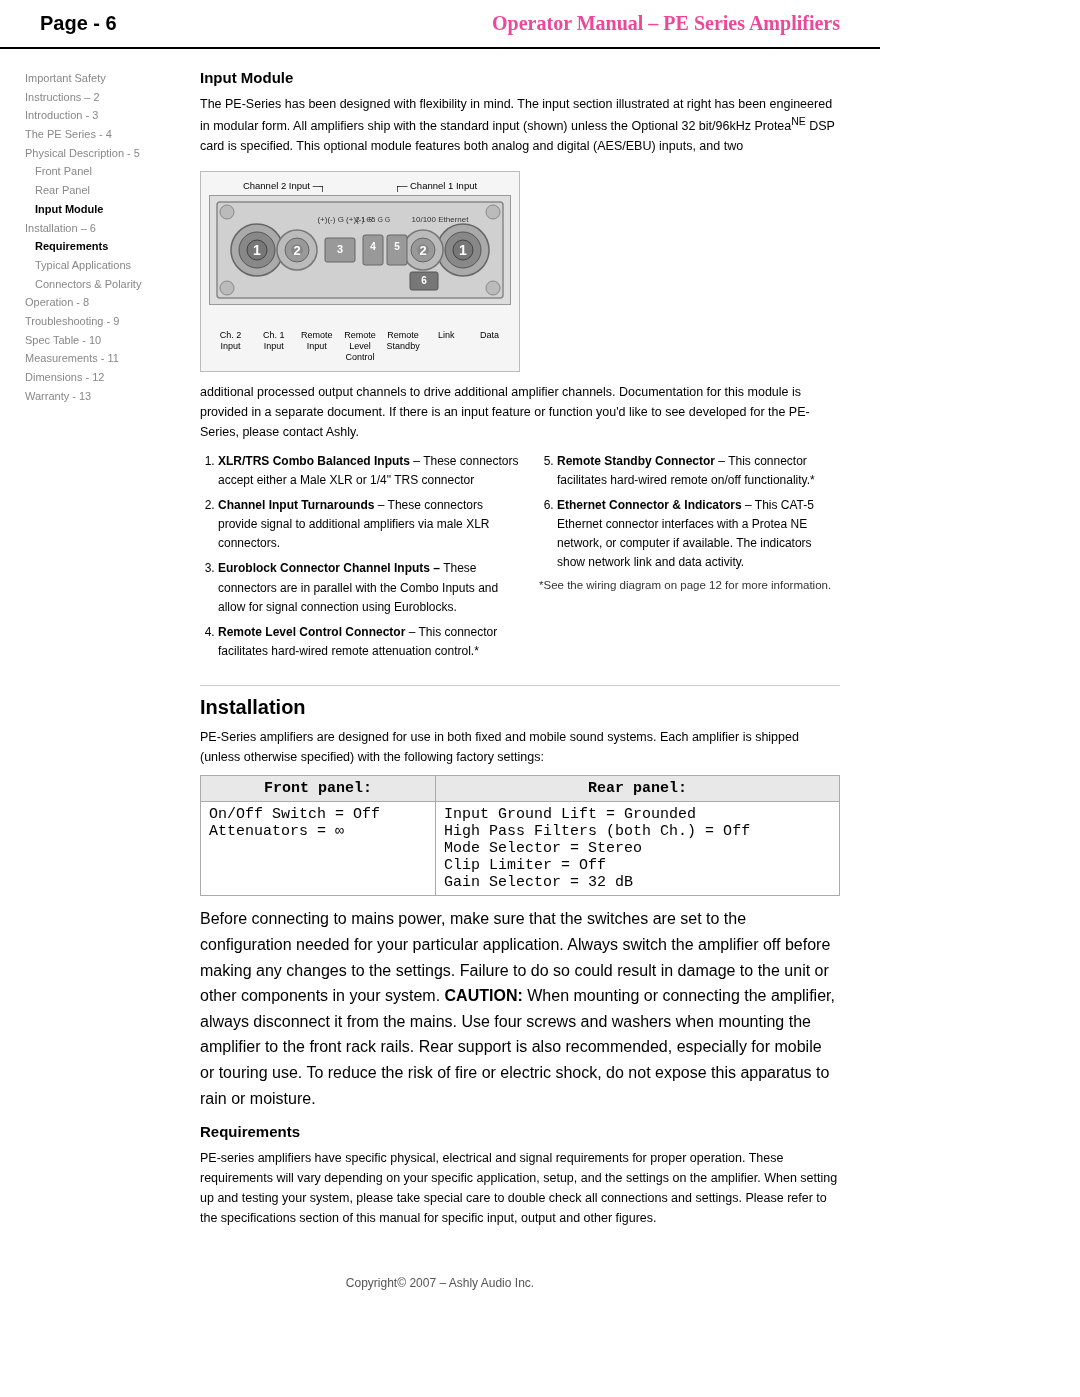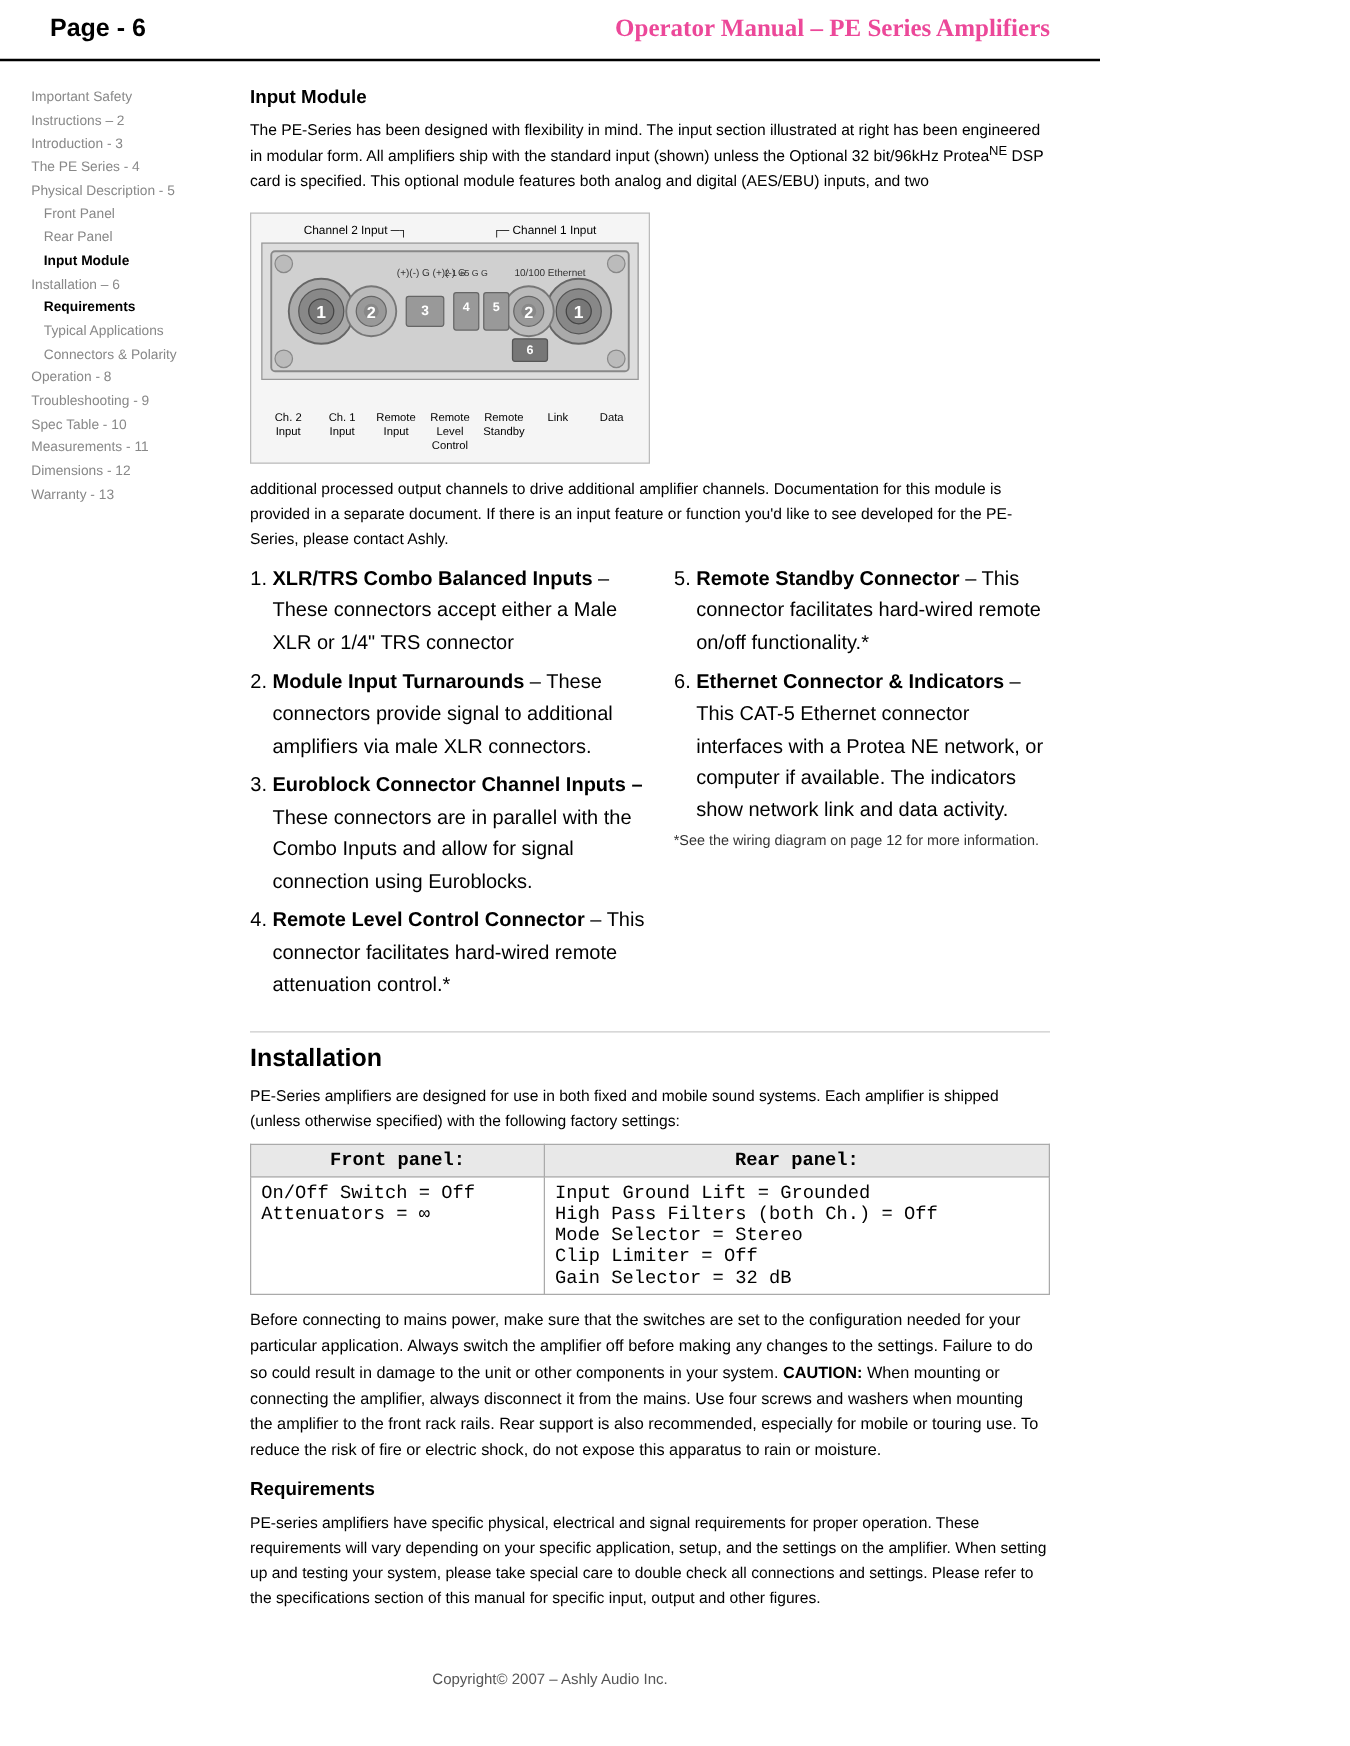--- a/index.html
+++ b/index.html
@@ -146,21 +146,21 @@
 
     
     .two-col-list {
       display: flex;
       gap: 20px;
       margin-bottom: 12px;
     }
     .two-col-list ol {
       flex: 1;
       padding-left: 18px;
-      font-size: 16px;
+      font-size: 12px;
       line-height: 1.6;
     }
     .two-col-list ol li {
       margin-bottom: 6px;
     }
     .two-col-list ol li strong {
       font-weight: bold;
     }
 
     .footnote {
@@ -196,21 +196,21 @@
       border: 1px solid #aaa;
       padding: 4px 8px;
       vertical-align: top;
     }
     .settings-table th {
       background: #e8e8e8;
       font-weight: bold;
     }
 
     .caution-para {
-      font-size: 13px;
+      font-size: 16px;
       line-height: 1.6;
       margin-bottom: 12px;
     }
     .caution-para strong {
       font-weight: bold;
     }
 
     
     .subsection-title {
       font-size: 15px;
@@ -336,21 +336,21 @@
               <span>Data</span>
             </div>
           </div>
         </div>
 
         <p class="full-para">additional processed output channels to drive additional amplifier channels.  Documentation for this module is provided in a separate document.  If there is an input feature or function you'd like to see developed for the PE-Series, please contact Ashly.</p>
 
         <div class="two-col-list">
           <ol start="1">
             <li><strong>XLR/TRS Combo Balanced Inputs</strong> – These connectors accept either a Male XLR or 1/4" TRS connector</li>
-            <li><strong>Module Input Turnarounds</strong> – These connectors provide signal to additional amplifiers via male XLR connectors.</li>
+            <li><strong>Channel Input Turnarounds</strong> – These connectors provide signal to additional amplifiers via male XLR connectors.</li>
             <li><strong>Euroblock Connector Channel Inputs –</strong> These connectors are in parallel with the Combo Inputs and allow for signal connection using Euroblocks.</li>
             <li><strong>Remote Level Control Connector</strong> – This connector facilitates hard-wired remote attenuation control.*</li>
           </ol>
           <div style="flex:1;">
             <ol start="5">
               <li><strong>Remote Standby Connector</strong> – This connector facilitates hard-wired remote on/off functionality.*</li>
               <li><strong>Ethernet Connector &amp; Indicators</strong> – This CAT-5 Ethernet connector interfaces with a Protea NE network, or computer if available.  The indicators show network link and data activity.</li>
             </ol>
             <p class="footnote">*See the wiring diagram on page 12 for more information.</p>
           </div>

